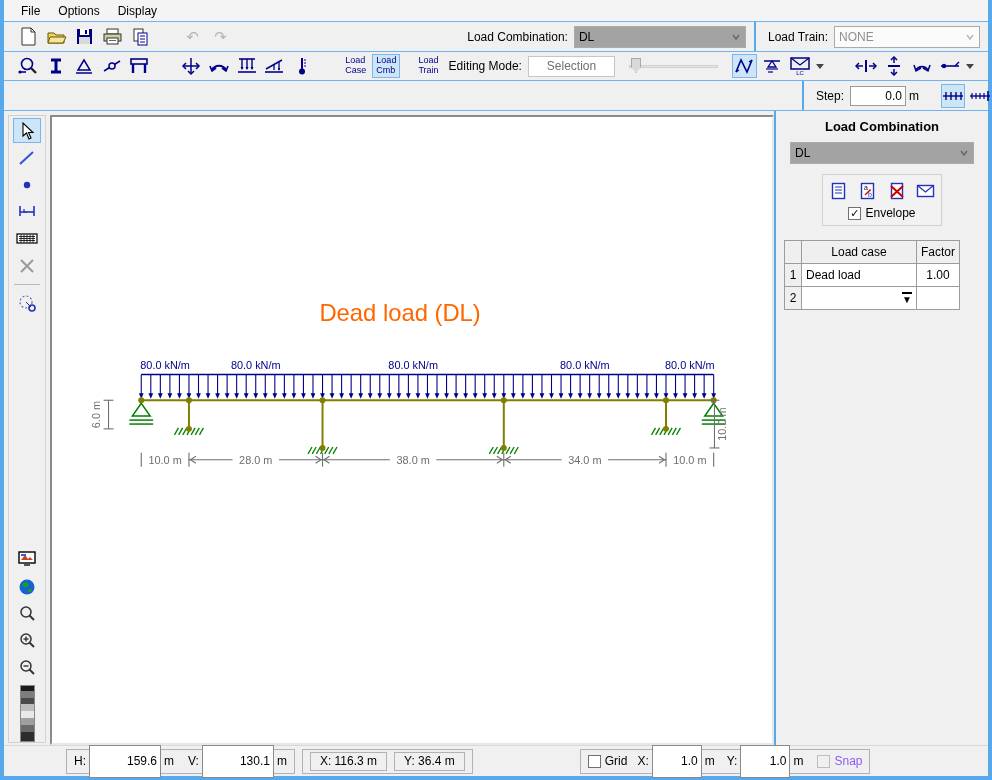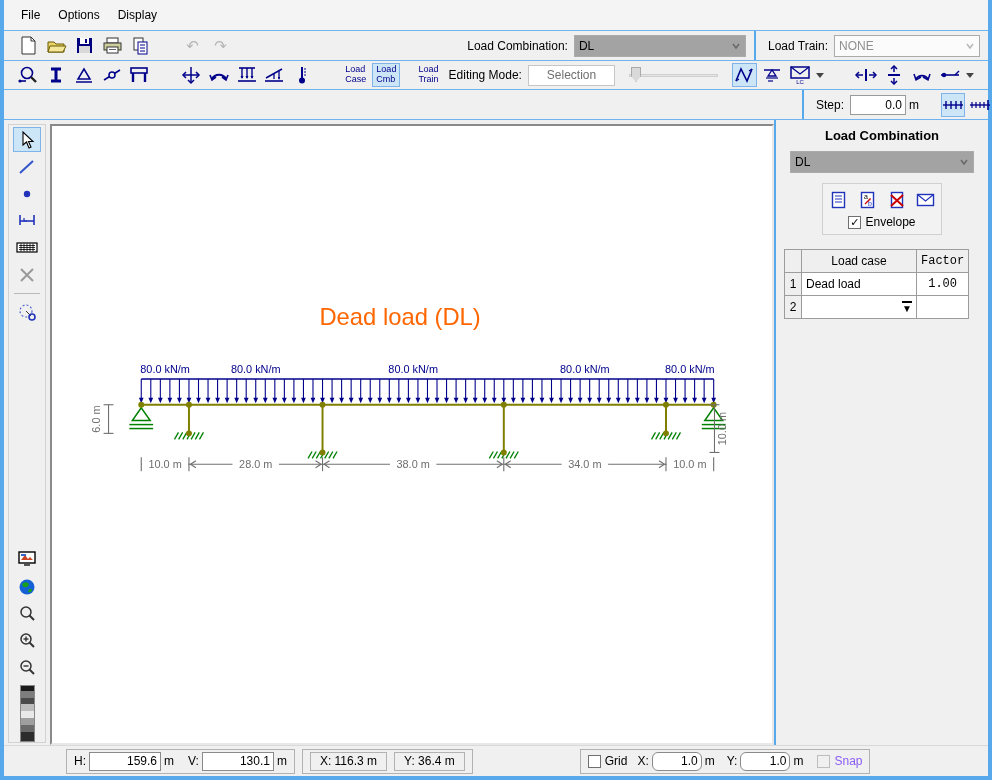--- a/index.html
+++ b/index.html
@@ -8,21 +8,21 @@
 
   
   .titlebar { height: 30px; background:#58a9ec; display:flex; align-items:center; padding:0 4px 0 8px; flex:0 0 auto; }
   .app-icon { width:20px; height:20px; margin-right:6px; }
   .win-title { flex:1; text-align:center; font-size:13px; color:#111; }
   .win-btn { width:30px; height:22px; display:flex; align-items:center; justify-content:center; color:#111; font-size:13px; cursor:default; }
   .win-btn .maxbox { width:9px; height:9px; border:1px solid #111; display:inline-block; }
   .win-close { width:42px; height:24px; background:#dd4649; color:#fff; display:flex; align-items:center; justify-content:center; font-size:12px; margin-left:4px; }
 
   
-  .menubar { height:31px; background:#f4f4f4; border-bottom:1px solid #6fb4f0; display:flex; align-items:center; padding-left:8px; flex:0 0 auto; }
+  .menubar { height:22px; background:#f4f4f4; border-bottom:1px solid #6fb4f0; display:flex; align-items:center; padding-left:8px; flex:0 0 auto; }
   .menu-item { padding: 2px 9px; }
 
   
   .tb { background:#f0f0f0; display:flex; align-items:center; border-bottom:1px solid #6fb4f0; flex:0 0 auto; }
   .tb1 { height:30px; padding:0 8px 0 12px; }
   .tb2 { height:29px; padding:0 8px 0 12px; }
   .tb3 { height:30px; padding:0; }
   .ibtn { width:25px; height:24px; display:flex; align-items:center; justify-content:center; margin-right:3px; border:1px solid transparent; }
   .ibtn.sel, .pal-btn.sel { background:#cde6f7; border:1px solid #7eb4ea; }
   .gap12 { margin-left:12px; } .gap24 { margin-left:24px; }
@@ -65,29 +65,29 @@
   .rp-icons .ibtn { margin:0; width:22px; height:20px; }
   .envrow { display:flex; align-items:center; justify-content:center; gap:4px; }
   .checkbox { width:13px; height:13px; border:1px solid #707070; background:#fff; display:flex; align-items:center; justify-content:center; font-size:11px; line-height:1; }
   .checkbox.off::before { content:""; }
   .checkbox.disabled { border-color:#bdbdbd; background:#f0f0f0; color:#bdbdbd; }
   .lc-table { border-collapse:collapse; margin:14px 0 0 8px; }
   .lc-table td, .lc-table th { border:1px solid #9c9c9c; height:23px; font-weight:normal; font-size:12px; padding:0 4px; }
   .lc-table th { background:#efefef; }
   .col-num { width:17px; background:#efefef; text-align:center; padding:0 !important; }
   .col-case { width:115px; background:#fff; text-align:left; }
-  .col-factor { width:42px; background:#fff; text-align:center;font-family:Liberation Mono, monospace; }
+  .col-factor { width:42px; background:#fff; text-align:center; }
   .cell-dd { display:flex; align-items:center; justify-content:flex-end; }
   .dd-glyph { display:inline-block; border-top:2px solid #000; font-size:10px; line-height:1; padding-top:1px; }
 
   
   .statusbar { height:31px; flex:0 0 auto; background:#f0f0f0; display:flex; align-items:center; padding-left:62px; border-top:1px solid #d9d9d9; }
   .sb-group { border:1px solid #b2b2b2; height:25px; display:flex; align-items:center; padding:0 7px; margin-right:7px; }
-  .sb-input { width:72px; height:19px; border:1px solid #8a8a8a; text-align:right; padding-right:3px; font-family:"Liberation Sans",sans-serif; font-size:12px; margin:0 3px; }
-  .sb-small { width:50px;border-radius:6px; }
+  .sb-input { width:72px; height:33px; border:1px solid #8a8a8a; text-align:right; padding-right:3px; font-family:"Liberation Sans",sans-serif; font-size:12px; margin:0 3px; }
+  .sb-small { width:50px; }
   .sb-box { border:1px solid #b2b2b2; height:19px; display:flex; align-items:center; padding:0 9px; margin-right:7px; white-space:nowrap; }
   .sb-lbl { white-space:nowrap; }
   .sb-gap { width:100px; }
   .snap-lbl { color:#8b5cf6; }
 </style>
 </head>
 <body>
 
 <div class="window">
 

